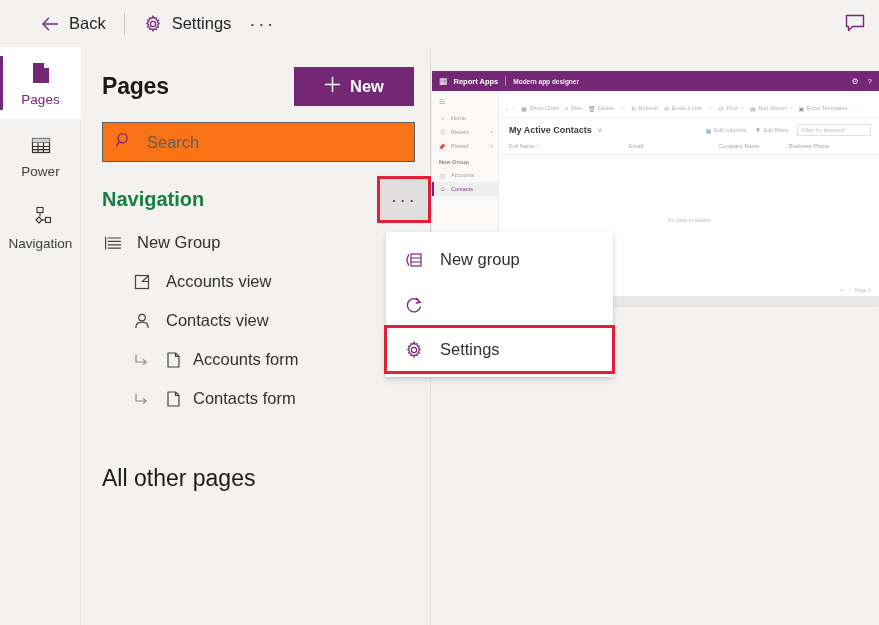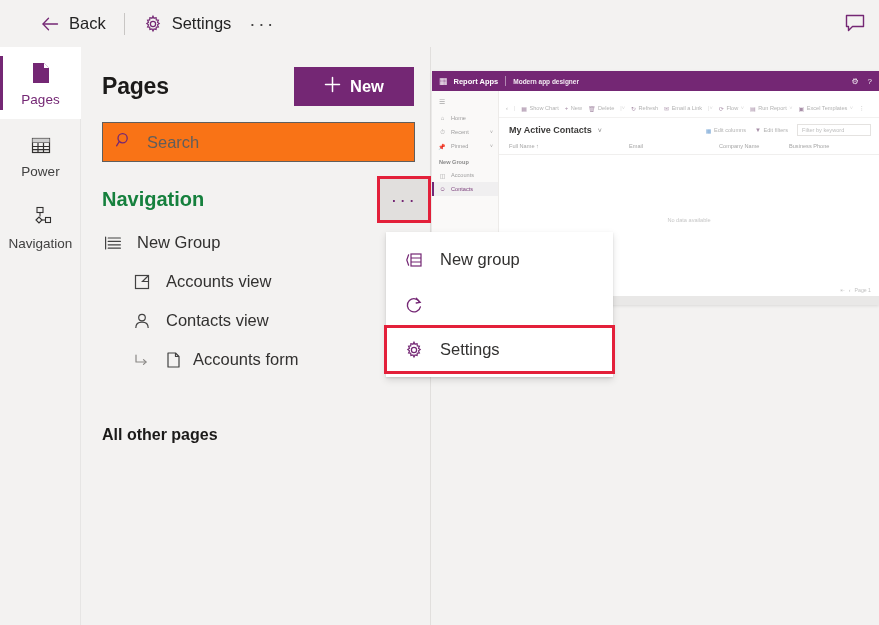--- a/index.html
+++ b/index.html
@@ -114,21 +114,21 @@
     height: 39px; cursor: pointer;
     color: #323130; font-size: 16.5px;
   }
   .tree-row.lvl0 { padding-left: 21px; gap: 13px; }
   .tree-row.lvl1 { padding-left: 50px; gap: 13px; }
   .tree-row.lvl2 { padding-left: 50px; gap: 9px; }
   .tree-glyph { width: 22px; height: 22px; display: flex; align-items: center; justify-content: center; color: #424242; flex: none; }
   .tree-label { white-space: nowrap; }
   .allother {
     padding: 47px 0 0 21px;
-    font-size: 16px; font-weight: 700; color: #1b1a19;
+    font-size: 23px; font-weight: 400; color: #1b1a19;
   }
 
   
   .ctxmenu {
     position: absolute; left: 386px; top: 232px; width: 227px;
     background: #fff;
     box-shadow: 0 3.2px 7.2px rgba(0,0,0,.13), 0 0.6px 1.8px rgba(0,0,0,.11);
     padding: 5px 0; z-index: 40;
   }
   .ctx-item {
@@ -371,20 +371,37 @@
         </span>
         <span class="tree-glyph">
           <svg width="20" height="20" viewBox="0 0 20 20">
               <path d="M5 3 H12.5 L16 6.5 V17 H5 Z" fill="none" stroke="#424242" stroke-width="1.2" stroke-linejoin="round"></path>
               <path d="M12.5 3 V6.5 H16" fill="none" stroke="#424242" stroke-width="1.2" stroke-linejoin="round"></path>
             </svg>
         </span>
         <span class="tree-label">Accounts form</span>
       </div>
 
+      <div class="tree-row lvl2">
+        <span class="tree-glyph">
+          <svg width="20" height="20" viewBox="0 0 20 20">
+              <g stroke="#8a8886" stroke-width="1.2" fill="none" stroke-linecap="round" stroke-linejoin="round">
+                <path d="M4 5 V12 H14"></path>
+                <path d="M11.5 9.6 L14 12 L11.5 14.4"></path>
+              </g>
+            </svg>
+        </span>
+        <span class="tree-glyph">
+          <svg width="20" height="20" viewBox="0 0 20 20">
+              <path d="M5 3 H12.5 L16 6.5 V17 H5 Z" fill="none" stroke="#424242" stroke-width="1.2" stroke-linejoin="round"></path>
+              <path d="M12.5 3 V6.5 H16" fill="none" stroke="#424242" stroke-width="1.2" stroke-linejoin="round"></path>
+            </svg>
+        </span>
+        <span class="tree-label">Contacts form</span>
+      </div>
     </div>
 
     <div class="allother">All other pages</div>
   </div>
 
   <div class="preview">
     <div class="pv-topbar">
       <span class="pv-waffle">▦</span>
       <span class="pv-brand">Report Apps</span>
       <span class="pv-divider"></span>

